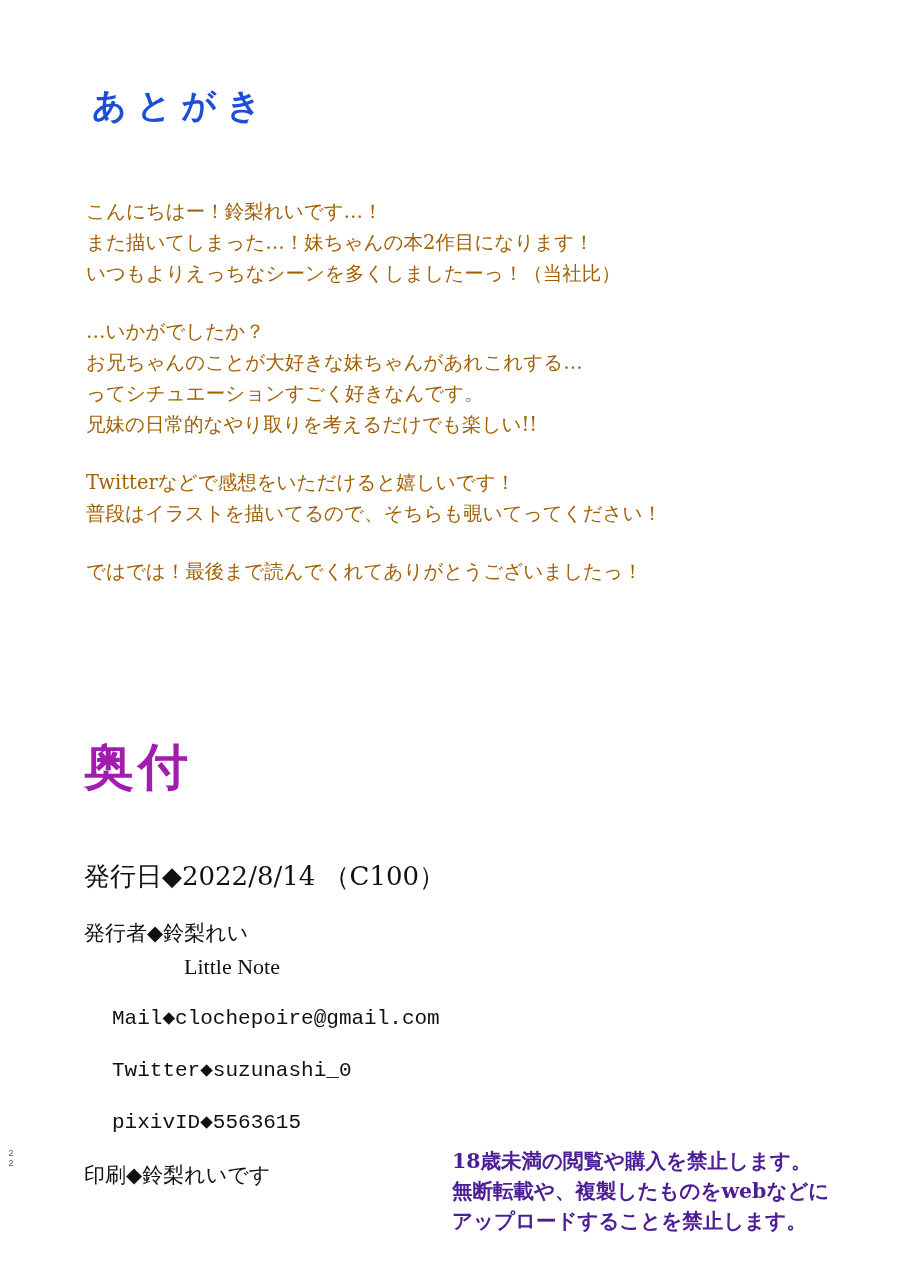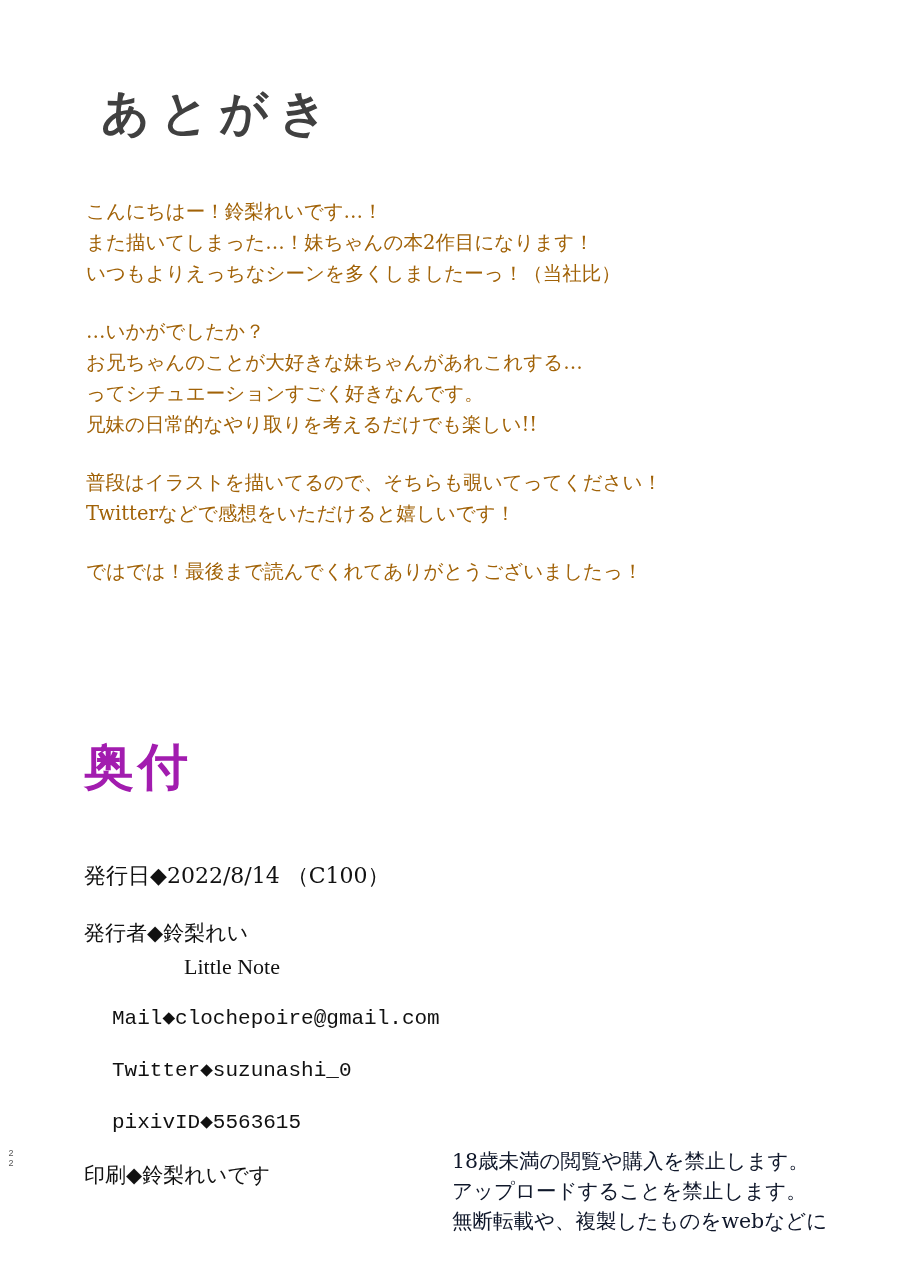--- a/index.html
+++ b/index.html
@@ -16,27 +16,27 @@
     overflow: hidden;
   }
   .page {
     position: absolute;
     inset: 0;
   }
 
   
   .afterword-heading {
     position: absolute;
-    left: 101px;
+    left: 92px;
     top: 88px;
     font-family: "DejaVu Sans", sans-serif;
     font-weight: bold;
-    font-size: 48px;
+    font-size: 34px;
     letter-spacing: 10px;
-    color: #404040;
+    color: #1d4ed8;
     line-height: 1;
     white-space: nowrap;
   }
 
   .afterword-body {
     position: absolute;
     left: 86px;
     top: 196px;
     width: 720px;
     font-family: "DejaVu Serif", serif;
@@ -76,21 +76,21 @@
     font-family: "DejaVu Serif", serif;
     font-size: 25px;
     line-height: 34px;
     white-space: nowrap;
   }
   .colophon-date {
     position: absolute;
     left: 84px;
     top: 860px;
     font-family: "DejaVu Serif", serif;
-    font-size: 22px;
+    font-size: 26px;
     line-height: 32px;
     white-space: nowrap;
   }
 
   .colophon-rows {
     position: absolute;
     left: 84px;
     top: 918px;
     width: 420px;
   }
@@ -119,21 +119,22 @@
 
   
   .notice {
     position: absolute;
     left: 452px;
     top: 1146px;
     width: 420px;
     font-family: "DejaVu Serif", serif;
     font-size: 20.5px;
     line-height: 30px;
-    color: #0f172a;
+    color: #4c1d95;
+    font-weight: bold;
   }
   .notice .line {
     display: block;
     white-space: nowrap;
   }
 
   
   .page-number {
     position: absolute;
     left: 5px;
@@ -163,22 +164,22 @@
       <span class="line">また描いてしまった…！妹ちゃんの本2作目になります！</span>
       <span class="line">いつもよりえっちなシーンを多くしましたーっ！（当社比）</span>
     </p>
     <p>
       <span class="line">…いかがでしたか？</span>
       <span class="line">お兄ちゃんのことが大好きな妹ちゃんがあれこれする…</span>
       <span class="line">ってシチュエーションすごく好きなんです。</span>
       <span class="line">兄妹の日常的なやり取りを考えるだけでも楽しい!!</span>
     </p>
     <p>
+      <span class="line">Twitterなどで感想をいただけると嬉しいです！</span>
       <span class="line">普段はイラストを描いてるので、そちらも覗いてってください！</span>
-      <span class="line">Twitterなどで感想をいただけると嬉しいです！</span>
     </p>
     <p>
       <span class="line">ではでは！最後まで読んでくれてありがとうございましたっ！</span>
     </p>
   </div>
 
   <div class="colophon-heading">奥付</div>
 
 
   <div class="colophon-date">発行日◆2022/8/14 （C100）</div>
@@ -187,22 +188,22 @@
     <div class="colophon-row circle">発行者◆鈴梨れい</div>
     <div class="colophon-sub">Little Note</div>
     <div class="colophon-row mono-ish">Mail◆clochepoire@gmail.com</div>
     <div class="colophon-row mono-ish">Twitter◆suzunashi_0</div>
     <div class="colophon-row mono-ish">pixivID◆5563615</div>
     <div class="colophon-row">印刷◆鈴梨れいです</div>
   </div>
 
   <div class="notice">
     <span class="line">18歳未満の閲覧や購入を禁止します。</span>
+    <span class="line">無断転載や、複製したものをwebなどに</span>
     <span class="line">アップロードすることを禁止します。</span>
-    <span class="line">無断転載や、複製したものをwebなどに</span>
   </div>
 
   <div class="page-number">
     <span>2</span>
     <span>2</span>
   </div>
 
 </div>
 
 </body></html>

